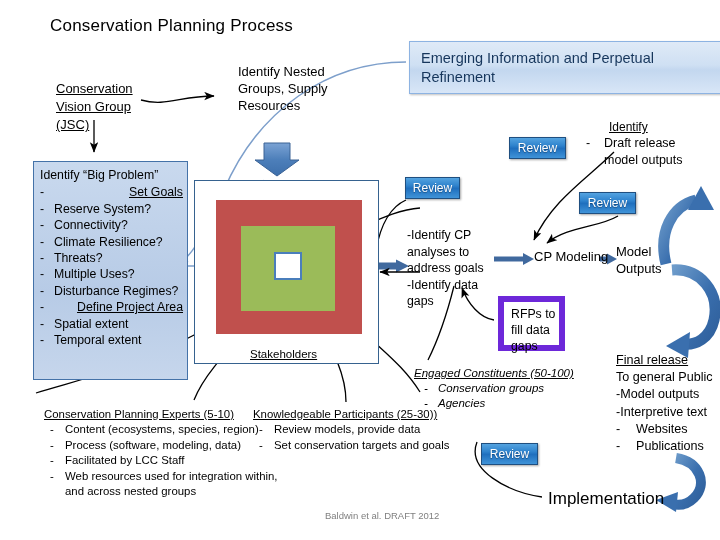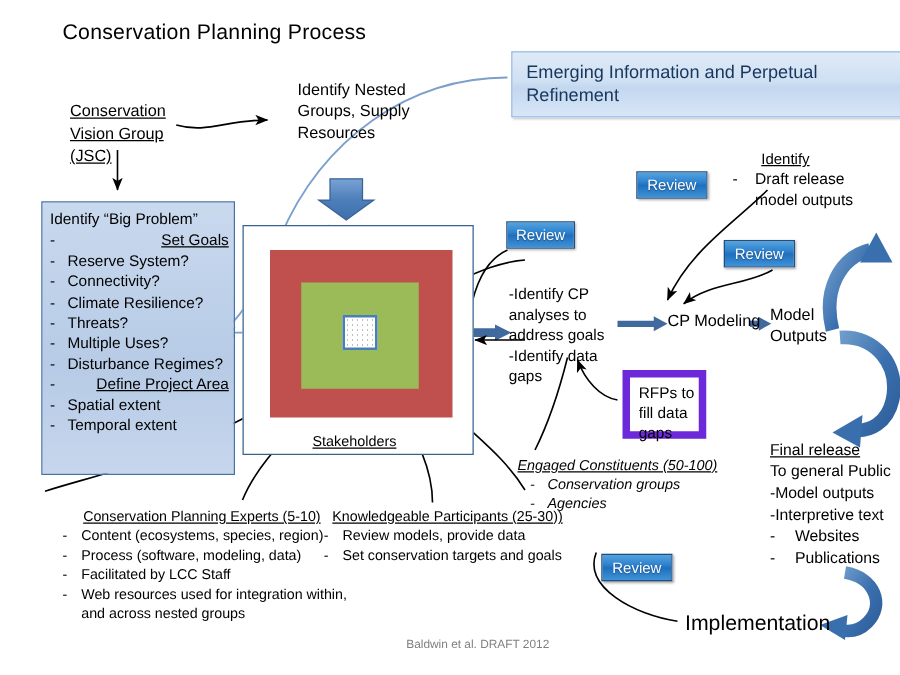--- a/index.html
+++ b/index.html
@@ -88,21 +88,21 @@
   .finalrel{left:588px;top:352px;width:136px;font-size:12.6px;line-height:17.2px;}
   .finalrel .hd{text-decoration:underline;}
   .finalrel .row{display:flex;gap:6px;}
   .finalrel .row .d{width:14px;flex:none;}
 
   .impl{left:520px;top:489px;font-size:17px;}
 
   
   .grpA{left:16px;top:407px;width:235px;font-size:11.4px;line-height:15.4px;}
   .grpB{left:225px;top:407px;width:210px;font-size:11.4px;line-height:15.4px;}
-  .grp .hd{text-decoration:underline;text-align:center;}
+  .grp .hd{text-decoration:underline;}
   .grp .row{display:flex;gap:5px;padding-left:6px;}
   .grp .row .d{width:10px;flex:none;}
 
   .credit{left:297px;top:510px;font-size:9.5px;color:#808080;}
 </style>
 </head>
 <body>
 
 <div id="stage">
 

